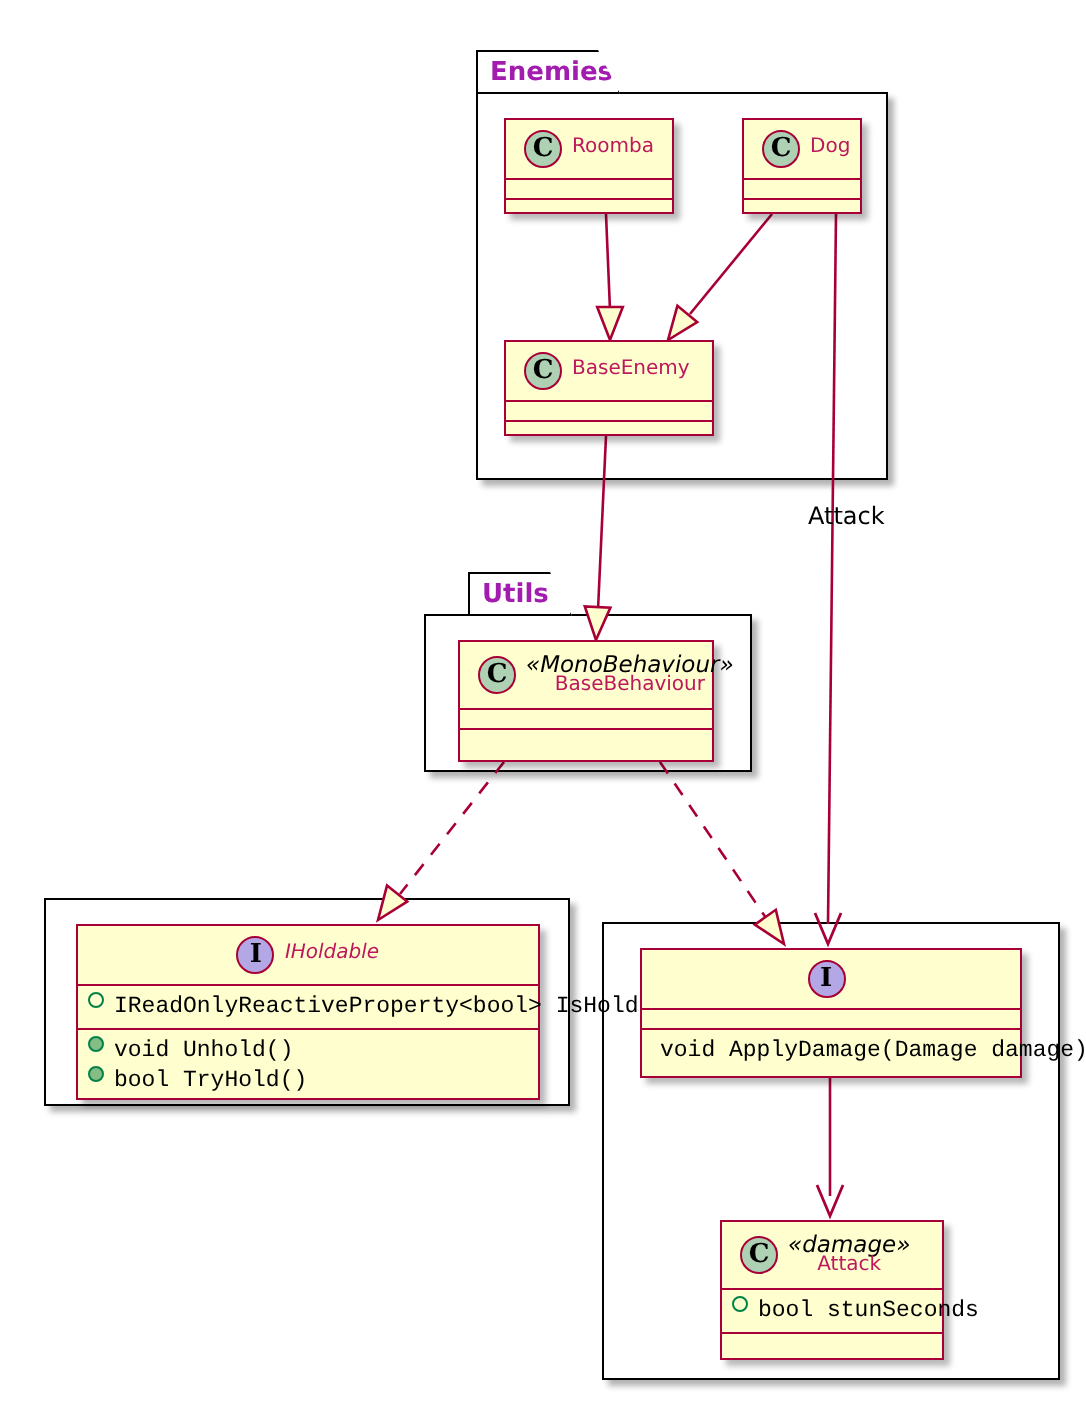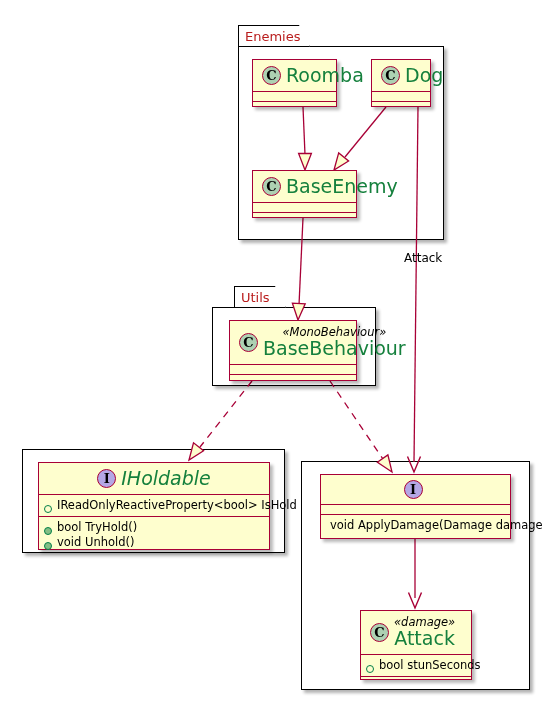--- a/index.html
+++ b/index.html
@@ -15,21 +15,21 @@
   .pkg-tab{
     position:absolute;left:0;top:0;height:22px;
     background:#fff;border:1.6px solid #000;
     box-sizing:border-box;
     display:flex;align-items:center;
     padding:0 16px 0 6px;
     clip-path:polygon(0 0, calc(100% - 11px) 0, 100% 100%, 0 100%);
     z-index:3;
   }
   .pkg-tab span{
-    font-size:13px;font-weight:normal;color:#b91c1c;
+    font-size:13px;font-weight:bold;color:#a21caf;
     line-height:1;white-space:nowrap;
   }
   .pkg-body{
     position:absolute;left:0;background:#fff;
     border:1.6px solid #000;box-sizing:border-box;
     box-shadow:3px 3px 3px rgba(0,0,0,.30);
     z-index:1;
   }
 
   
@@ -55,31 +55,31 @@
     font-family:"DejaVu Serif","Liberation Serif",serif;
     margin-right:5px;
     box-sizing:border-box;
   }
   .badge.c{background:#ADD1B2;border:1.1px solid #A80036;color:#000;}
   .badge.i{background:#B4A7E5;border:1.1px solid #A80036;color:#000;}
   .titlewrap{display:flex;flex-direction:column;align-items:center;line-height:1.08;}
   .stereo{
     font-size:11.5px;font-style:italic;color:#000;white-space:nowrap;
   }
-  .cname{font-size:19px;color:#15803d;white-space:nowrap;}
+  .cname{font-size:10px;color:#be185d;white-space:nowrap;}
   .cname.ital{font-style:italic;}
   .sep{height:0;border-top:1.2px solid #A80036;}
   .cls-comp{
     padding:3px 4px 3px 5px;
     box-sizing:border-box;
   }
   .cls-comp.empty{height:9px;padding:0;}
   .member{
-    display:flex;align-items:flex-end;
-    font-size:11.5px;color:#000;line-height:15px;white-space:nowrap;
+    display:flex;align-items:flex-start;
+    font-size:11.5px;color:#000;line-height:15px;white-space:nowrap;font-family:Liberation Mono, monospace;
   }
   .member.plain{padding-left:4px;}
   .vis{
     width:8px;height:8px;border-radius:50%;
     flex:0 0 8px;margin-right:5px;box-sizing:border-box;
   }
   .vis.pub-f{background:#84BE84;border:1px solid #038048;}
   .vis.pub-o{background:transparent;border:1.2px solid #038048;}
 
   
@@ -181,25 +181,25 @@
     <div class="cls-comp">
       <div class="member">
         <span class="vis pub-o"></span>
         <span>IReadOnlyReactiveProperty&lt;bool&gt; IsHold</span>
       </div>
     </div>
     <div class="sep"></div>
     <div class="cls-comp">
       <div class="member">
         <span class="vis pub-f"></span>
+        <span>void Unhold()</span>
+      </div>
+      <div class="member">
+        <span class="vis pub-f"></span>
         <span>bool TryHold()</span>
-      </div>
-      <div class="member">
-        <span class="vis pub-f"></span>
-        <span>void Unhold()</span>
       </div>
     </div>
   </div>
 
   <div class="pkg" style="left:301px;top:440px;width:229px;height:250px;">
     <div class="pkg-body" style="top:21px;width:229px;height:229px;"></div>
   </div>
 
   <div class="cls" style="left:320px;top:474px;width:191px;height:65px;">
     <div class="cls-head">

